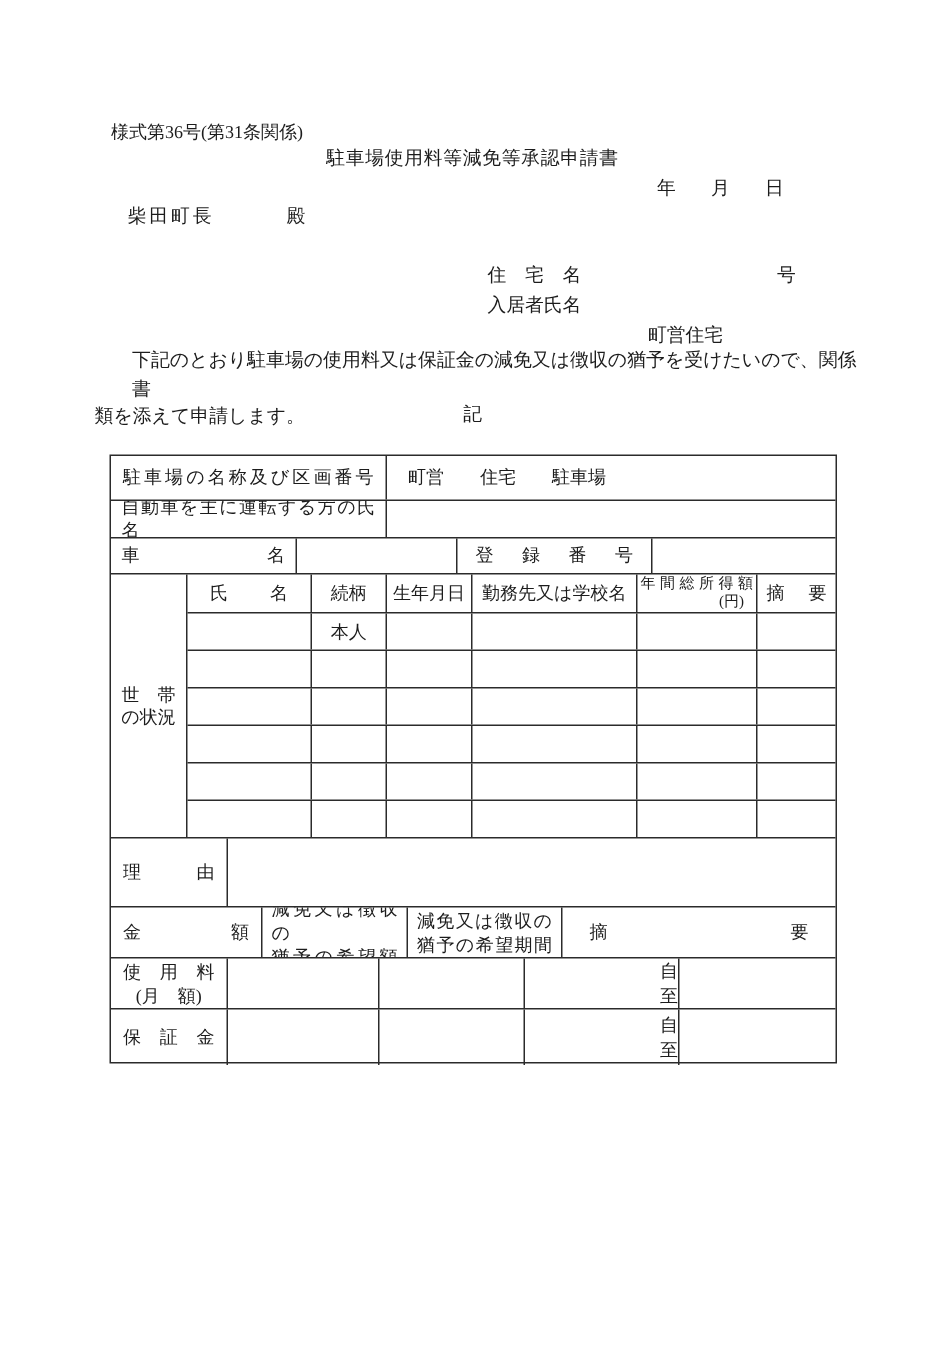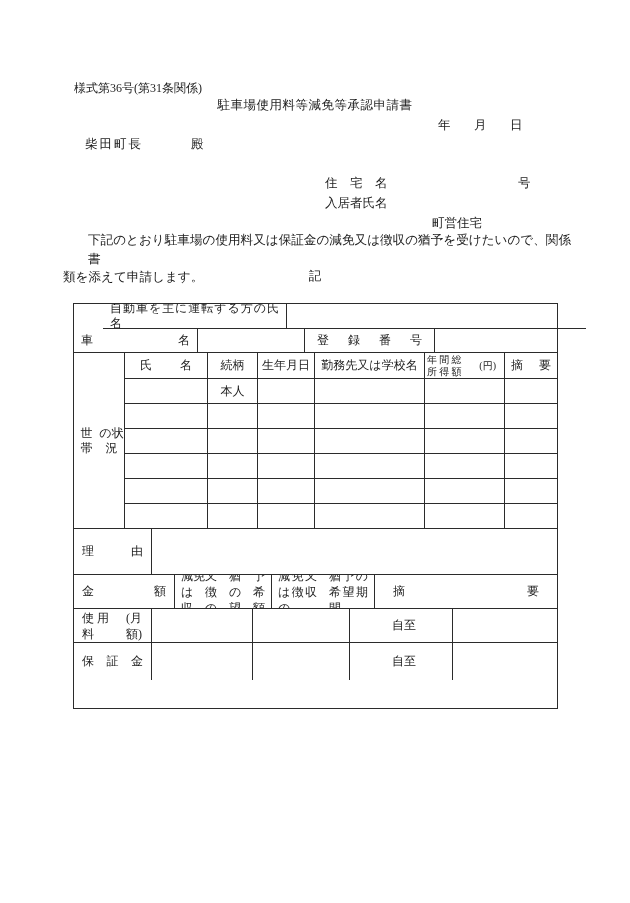--- a/index.html
+++ b/index.html
@@ -35,36 +35,36 @@
   }
   .trow { display:flex; border-bottom:1px solid #2b2b2b; width:100%; }
   .trow.last { border-bottom:none; }
   .cell {
     border-right:1px solid #2b2b2b;
     display:flex; align-items:center; overflow:hidden;
     font-size:12px; line-height:15px;
   }
   .cell.nr { border-right:none; }
   .cell.grow { flex:1; }
-  .col { flex-direction:row; justify-content:center; align-items:center; }
+  .col { flex-direction:column; justify-content:center; align-items:flex-end; }
 
   .jst { display:block; width:100%; text-align:justify; text-align-last:justify; }
   .ctr { display:block; width:100%; text-align:center; }
   .rgt { display:block; width:100%; text-align:right; }
 
   .p8  { padding-left:8px;  padding-right:8px; }
   .p7  { padding-left:7px;  padding-right:7px; }
   .p6  { padding-left:6px;  padding-right:6px; }
   .p12 { padding-left:12px; padding-right:12px; }
   .p15 { padding-left:15px; padding-right:15px; }
   .p18 { padding-left:18px; padding-right:18px; }
   .pl14 { padding-left:14px; }
 
   .r-a { height:30px; }
-  .r-b { height:25px;margin-left:29px; }
+  .r-b { height:25px; }
   .r-c { height:24px;justify-content:flex-end; }
   .r-household { height:176px; }
   .r-reason { height:46px; }
   .r-feehead { height:34px; }
   .r-fee1 { height:34px; }
   .r-fee2 { height:37px; }
 
   .w184 { width:184px; } .w124 { width:124px; } .w107 { width:107px; } .w130 { width:130px; }
   .w51 { width:51px; } .w83 { width:83px; } .w50 { width:50px; } .w57 { width:57px; }
   .w110 { width:110px; } .w80 { width:80px; } .w78 { width:78px; } .w101 { width:101px; }
@@ -102,20 +102,28 @@
 
   <div class="abs body-para">
     <div class="l1">下記のとおり駐車場の使用料又は保証金の減免又は徴収の猶予を受けたいので、関係書</div>
     <div class="l2">類を添えて申請します。</div>
   </div>
 
   <div class="abs record-mark">記</div>
 
   <div class="form-table">
 
+    <div class="trow r-a">
+      <div class="cell w184">
+        <span class="jst p8">駐車場の名称及び区画番号</span>
+      </div>
+      <div class="cell grow nr">
+        <span class="pl14">町営　　住宅　　駐車場</span>
+      </div>
+    </div>
 
     <div class="trow r-b">
       <div class="cell w184">
         <span class="jst p7">自動車を主に運転する方の氏名</span>
       </div>
       <div class="cell grow nr">
         <span class="pl14"></span>
       </div>
     </div>
 

